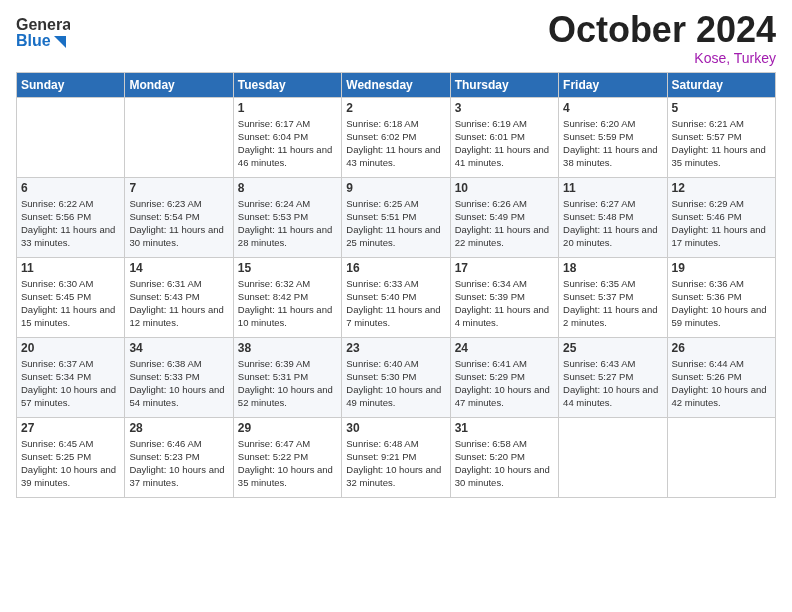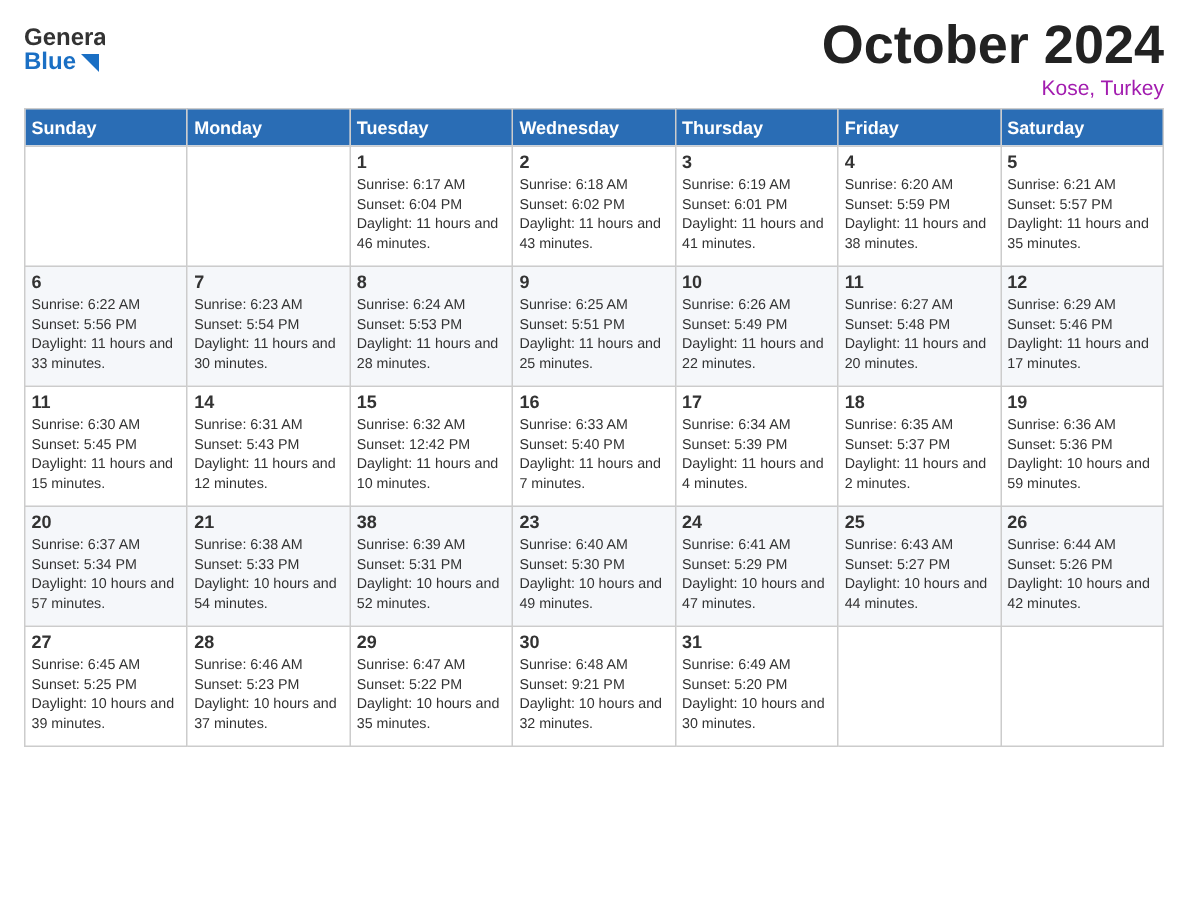--- a/index.html
+++ b/index.html
@@ -201,21 +201,21 @@
           </td>
           <td>
             <span class="day-number">14</span>
             <div class="day-info">Sunrise: 6:31 AM
 Sunset: 5:43 PM
 Daylight: 11 hours and 12 minutes.</div>
           </td>
           <td>
             <span class="day-number">15</span>
             <div class="day-info">Sunrise: 6:32 AM
-Sunset: 12:42 PM
+Sunset: 8:42 PM
 Daylight: 11 hours and 10 minutes.</div>
           </td>
           <td>
             <span class="day-number">16</span>
             <div class="day-info">Sunrise: 6:33 AM
 Sunset: 5:40 PM
 Daylight: 11 hours and 7 minutes.</div>
           </td>
           <td>
             <span class="day-number">17</span>
@@ -237,21 +237,21 @@
           </td>
         </tr>
         <tr>
           <td>
             <span class="day-number">20</span>
             <div class="day-info">Sunrise: 6:37 AM
 Sunset: 5:34 PM
 Daylight: 10 hours and 57 minutes.</div>
           </td>
           <td>
-            <span class="day-number">21</span>
+            <span class="day-number">34</span>
             <div class="day-info">Sunrise: 6:38 AM
 Sunset: 5:33 PM
 Daylight: 10 hours and 54 minutes.</div>
           </td>
           <td>
             <span class="day-number">38</span>
             <div class="day-info">Sunrise: 6:39 AM
 Sunset: 5:31 PM
 Daylight: 10 hours and 52 minutes.</div>
           </td>
@@ -300,21 +300,21 @@
 Daylight: 10 hours and 35 minutes.</div>
           </td>
           <td>
             <span class="day-number">30</span>
             <div class="day-info">Sunrise: 6:48 AM
 Sunset: 9:21 PM
 Daylight: 10 hours and 32 minutes.</div>
           </td>
           <td>
             <span class="day-number">31</span>
-            <div class="day-info">Sunrise: 6:49 AM
+            <div class="day-info">Sunrise: 6:58 AM
 Sunset: 5:20 PM
 Daylight: 10 hours and 30 minutes.</div>
           </td>
           <td class="empty-cell"></td>
           <td class="empty-cell"></td>
         </tr>
       </tbody>
   </table>
 </div>
 

